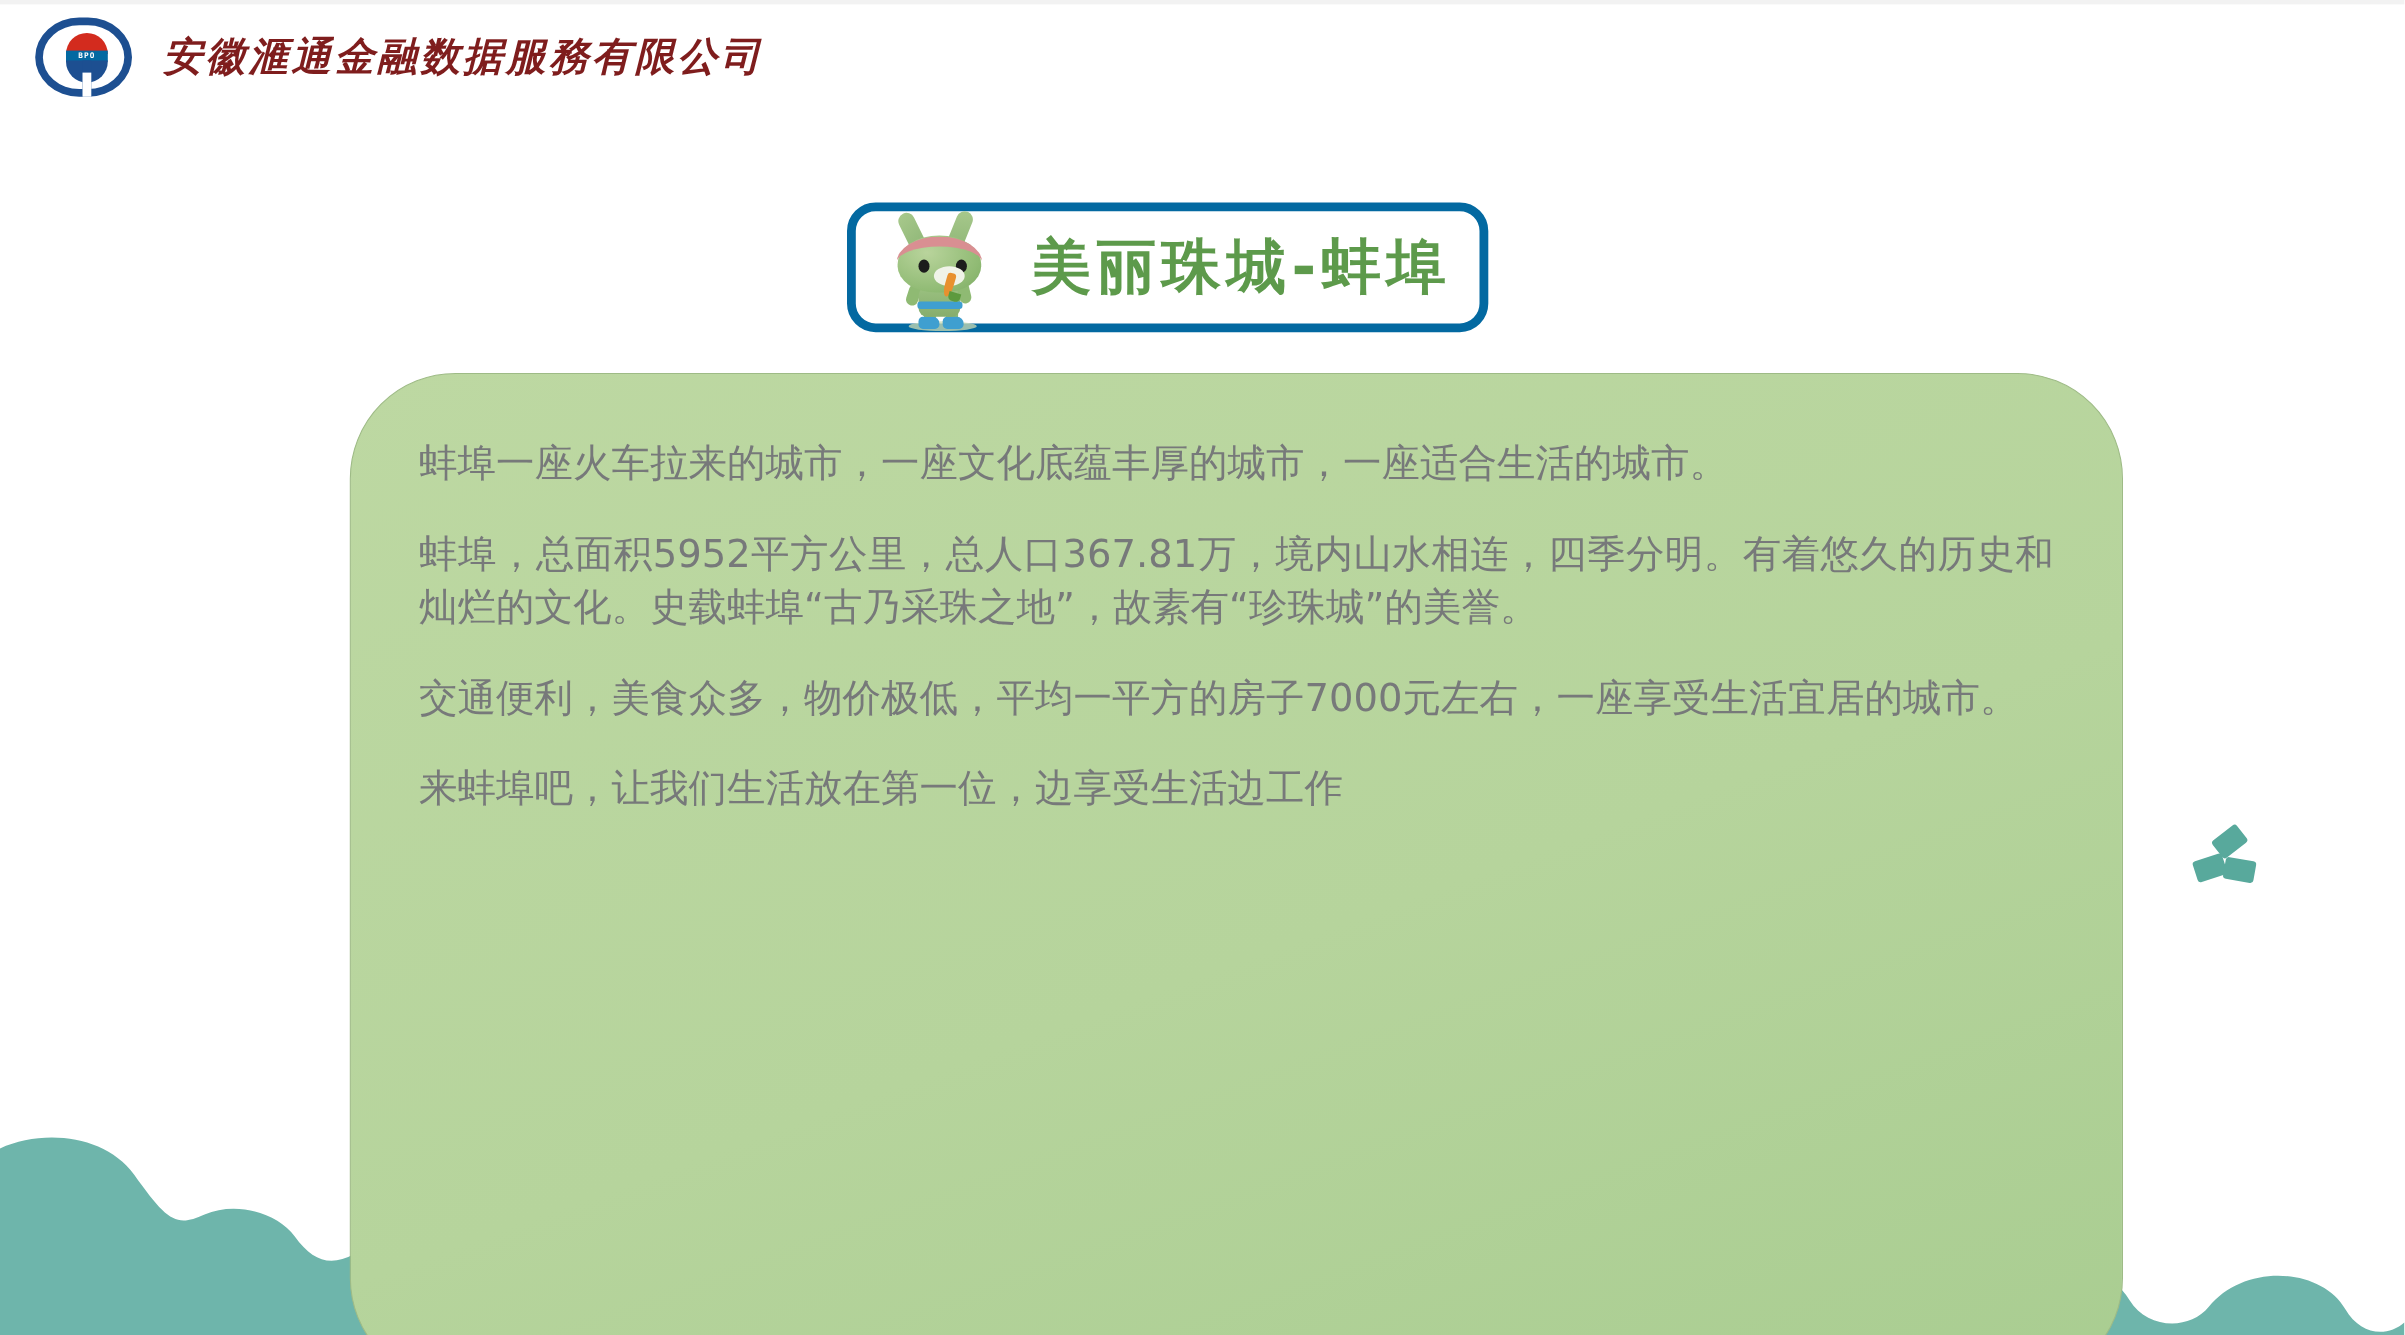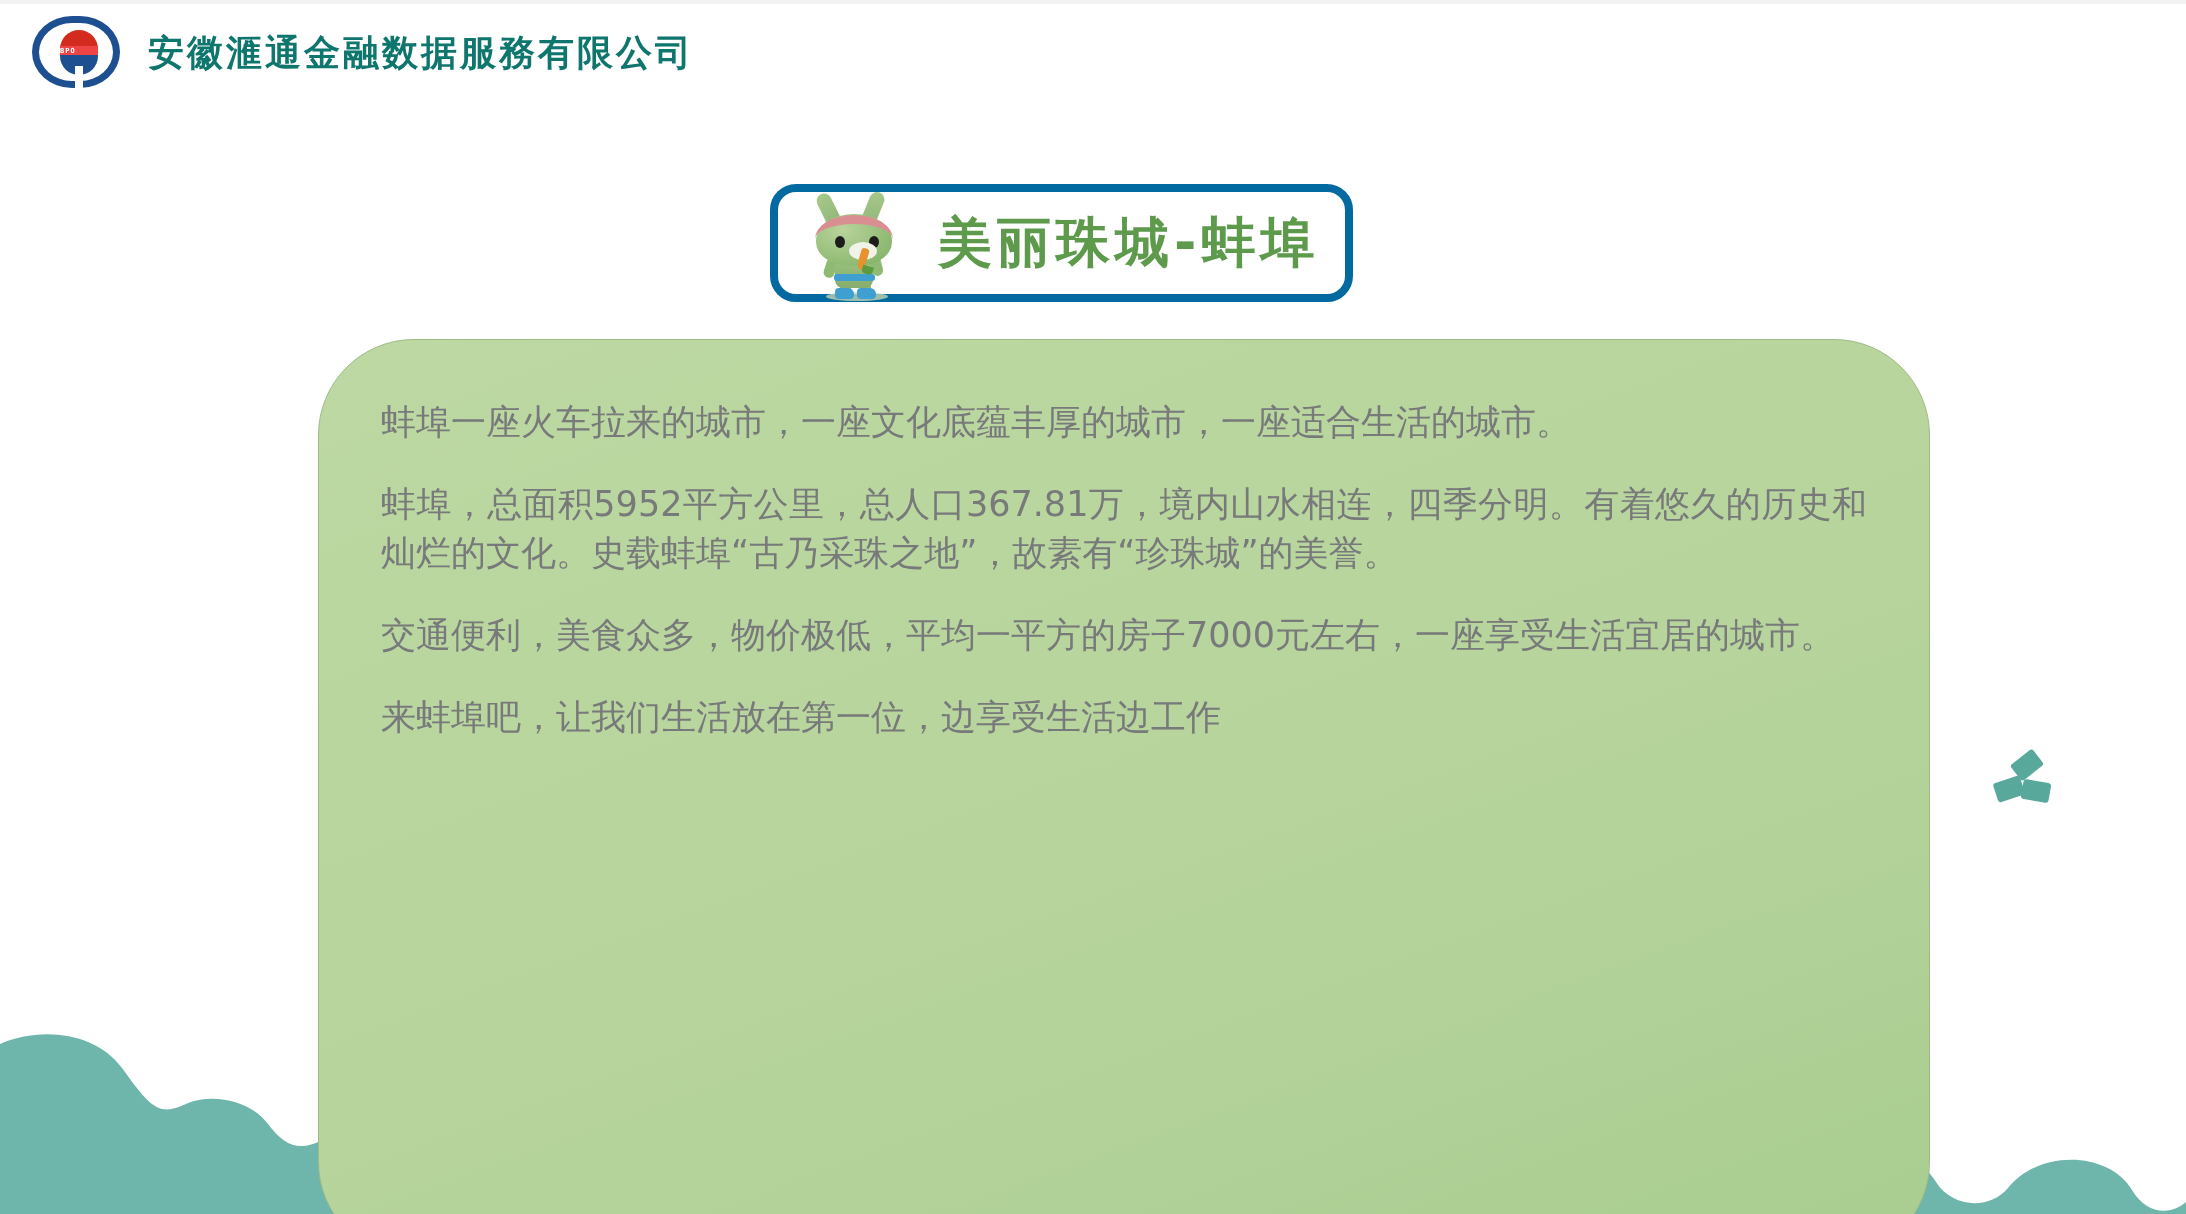--- a/index.html
+++ b/index.html
@@ -46,25 +46,26 @@
     position: absolute;
     left: 30px; top: 16px;
     width: 38px; height: 19px;
     background: #d32b1e;
     border-radius: 19px 19px 0 0;
   }
   .logo-bpo {
     position: absolute;
     left: 30px; top: 32px;
     width: 38px; height: 10px;
-    background: #ef4444;
+    background: #0369a1;
     color: #ffffff;
     font-size: 7px;
     font-weight: bold;
     letter-spacing: 1px;
+    text-align: center;
     line-height: 10px;
     font-family: "DejaVu Sans Mono", monospace;
   }
   .logo-body {
     position: absolute;
     left: 30px; top: 41px;
     width: 38px; height: 20px;
     background: #1d4f91;
     border-radius: 0 0 19px 19px;
   }
@@ -82,21 +83,22 @@
   }
   .company-block {
     display: flex;
     flex-direction: column;
     justify-content: center;
   }
   .company-cn {
     font-family: "DejaVu Serif", "Liberation Serif", serif;
     font-size: 36px;
     font-weight: bold;
-    color: #0f766e;
+    font-style: italic;
+    color: #7f1d1d;
     letter-spacing: 3px;
     line-height: 1.2;
     white-space: nowrap;
   }
   .company-en {
     font-family: "Liberation Sans", sans-serif;
     font-size: 22px;
     color: #1a1a1a;
     letter-spacing: 1.2px;
     line-height: 1.3;

